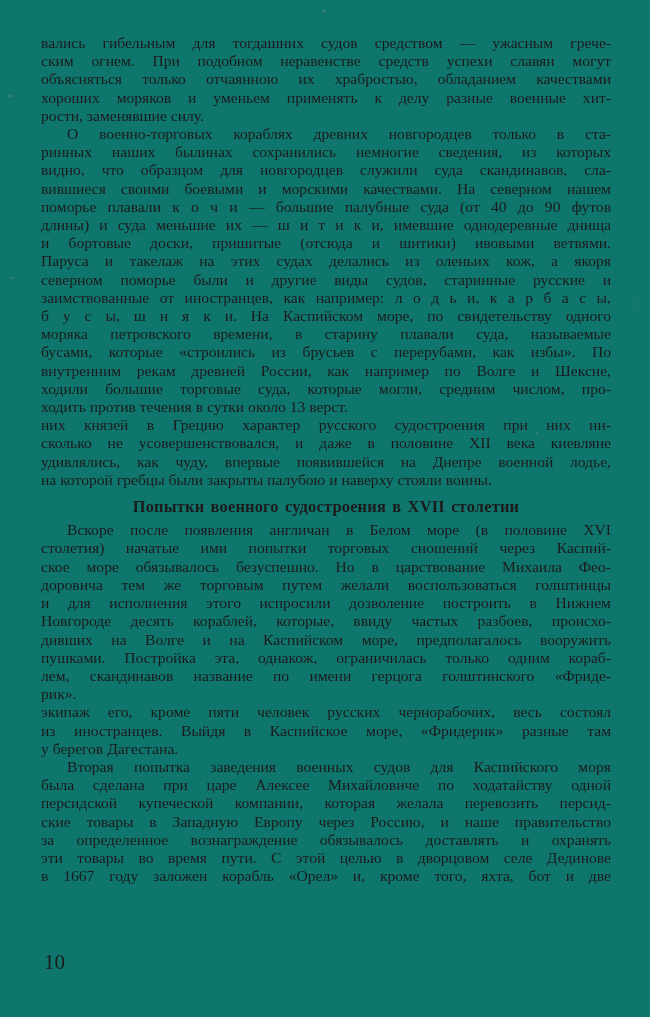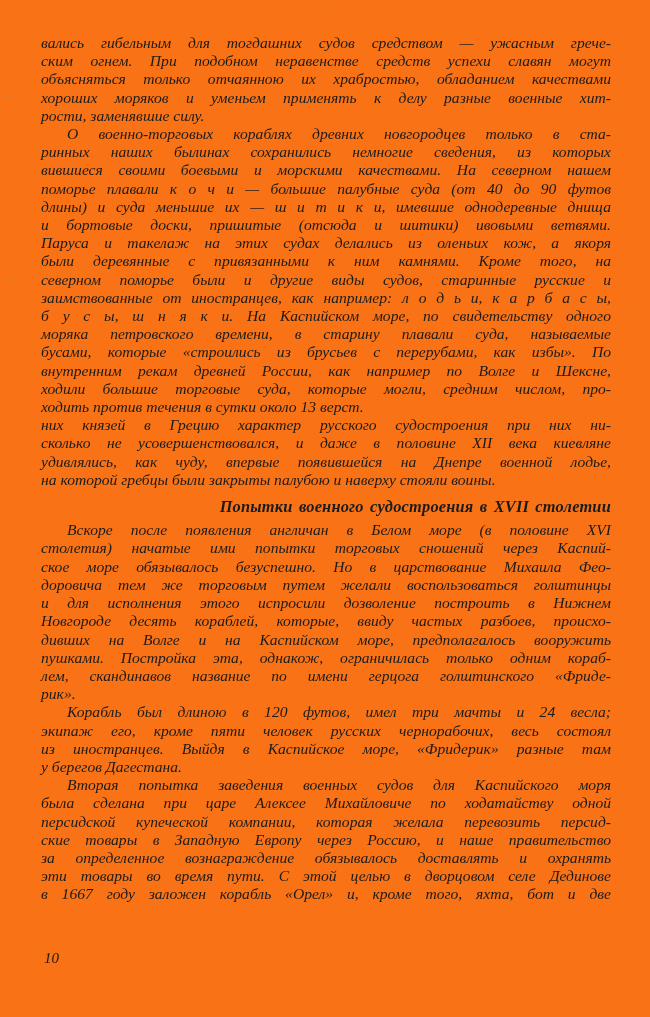--- a/index.html
+++ b/index.html
@@ -4,24 +4,23 @@
 <style>
   html, body { margin: 0; padding: 0; }
   body {
     width: 650px; height: 1017px;
     background: #e9e9e7;
     font-family: "Liberation Serif", "DejaVu Serif", serif;
   }
   .page {
     position: relative;
     width: 650px; height: 1017px;
-    background: #f97316;
+    background: #0f766e;
     color: #1b1b1b;
     overflow: hidden;
-    font-style: italic;
   }
   .text-column {
     position: absolute;
     left: 41px; top: 34px;
     width: 570px;
     font-size: 15.6px;
     line-height: 18.2px;
     text-rendering: optimizeLegibility;
   }
   .tline {
@@ -29,31 +28,31 @@
     text-align-last: justify;
     white-space: normal;
   }
   .tline.endline {
     text-align-last: left;
   }
   .tline.indent {
     text-indent: 26px;
   }
   .section-heading {
-    text-align: right;
+    text-align: center;
     font-weight: bold;
     font-size: 16.4px;
     letter-spacing: 0.2px;
     margin: 9px 0 5px 0;
     word-spacing: 2px;
   }
   .page-number {
     position: absolute;
     left: 44px; top: 950px;
-    font-size: 15px;
+    font-size: 21px;
     color: #1b1b1b;
   }
   .speck {
     position: absolute;
     background: #8a8a86;
     border-radius: 50%;
   }
   .speck.s1 { left: 323px; top: 10px;  width: 3px; height: 2px; opacity: .55; }
   .speck.s2 { left: 8px;   top: 95px;  width: 4px; height: 2px; opacity: .45; }
   .speck.s3 { left: 10px;  top: 277px; width: 3px; height: 2px; opacity: .4; }
@@ -68,26 +67,26 @@
       <div>
         <div class="tline">вались гибельным для тогдашних судов средством — ужасным грече-</div>
         <div class="tline">ским огнем. При подобном неравенстве средств успехи славян могут</div>
         <div class="tline">объясняться только отчаянною их храбростью, обладанием качествами</div>
         <div class="tline">хороших моряков и уменьем применять к делу разные военные хит-</div>
         <div class="tline endline">рости, заменявшие силу.</div>
       </div>
       <div>
         <div class="tline indent">О военно-торговых кораблях древних новгородцев только в ста-</div>
         <div class="tline">ринных наших былинах сохранились немногие сведения, из которых</div>
+        <div class="tline">видно, что образцом для новгородцев служили суда скандинавов, сла-</div>
         <div class="tline">вившиеся своими боевыми и морскими качествами. На северном нашем</div>
         <div class="tline">поморье плавали к о ч и — большие палубные суда (от 40 до 90 футов</div>
         <div class="tline">длины) и суда меньшие их — ш и т и к и, имевшие однодеревные днища</div>
         <div class="tline">и бортовые доски, пришитые (отсюда и шитики) ивовыми ветвями.</div>
         <div class="tline">Паруса и такелаж на этих судах делались из оленьих кож, а якоря</div>
-        <div class="tline">были деревянные с привязанными к ним камнями. Кроме того, на</div>
         <div class="tline">северном поморье были и другие виды судов, старинные русские и</div>
         <div class="tline">заимствованные от иностранцев, как например: л о д ь и, к а р б а с ы,</div>
         <div class="tline">б у с ы, ш н я к и. На Каспийском море, по свидетельству одного</div>
         <div class="tline">моряка петровского времени, в старину плавали суда, называемые</div>
         <div class="tline">бусами, которые «строились из брусьев с перерубами, как избы». По</div>
         <div class="tline">внутренним рекам древней России, как например по Волге и Шексне,</div>
         <div class="tline">ходили большие торговые суда, которые могли, средним числом, про-</div>
         <div class="tline endline">ходить против течения в сутки около 13 верст.</div>
       </div>
       <div>
@@ -103,21 +102,20 @@
         <div class="tline">ское море обязывалось безуспешно. Но в царствование Михаила Фео-</div>
         <div class="tline">доровича тем же торговым путем желали воспользоваться голштинцы</div>
         <div class="tline">и для исполнения этого испросили дозволение построить в Нижнем</div>
         <div class="tline">Новгороде десять кораблей, которые, ввиду частых разбоев, происхо-</div>
         <div class="tline">дивших на Волге и на Каспийском море, предполагалось вооружить</div>
         <div class="tline">пушками. Постройка эта, однакож, ограничилась только одним кораб-</div>
         <div class="tline">лем, скандинавов название по имени герцога голштинского «Фриде-</div>
         <div class="tline endline">рик».</div>
       </div>
       <div>
-        <div class="tline indent">Корабль был длиною в 120 футов, имел три мачты и 24 весла;</div>
         <div class="tline">экипаж его, кроме пяти человек русских чернорабочих, весь состоял</div>
         <div class="tline">из иностранцев. Выйдя в Каспийское море, «Фридерик» разные там</div>
         <div class="tline endline">у берегов Дагестана.</div>
       </div>
       <div>
         <div class="tline indent">Вторая попытка заведения военных судов для Каспийского моря</div>
         <div class="tline">была сделана при царе Алексее Михайловиче по ходатайству одной</div>
         <div class="tline">персидской купеческой компании, которая желала перевозить персид-</div>
         <div class="tline">ские товары в Западную Европу через Россию, и наше правительство</div>
         <div class="tline">за определенное вознаграждение обязывалось доставлять и охранять</div>

